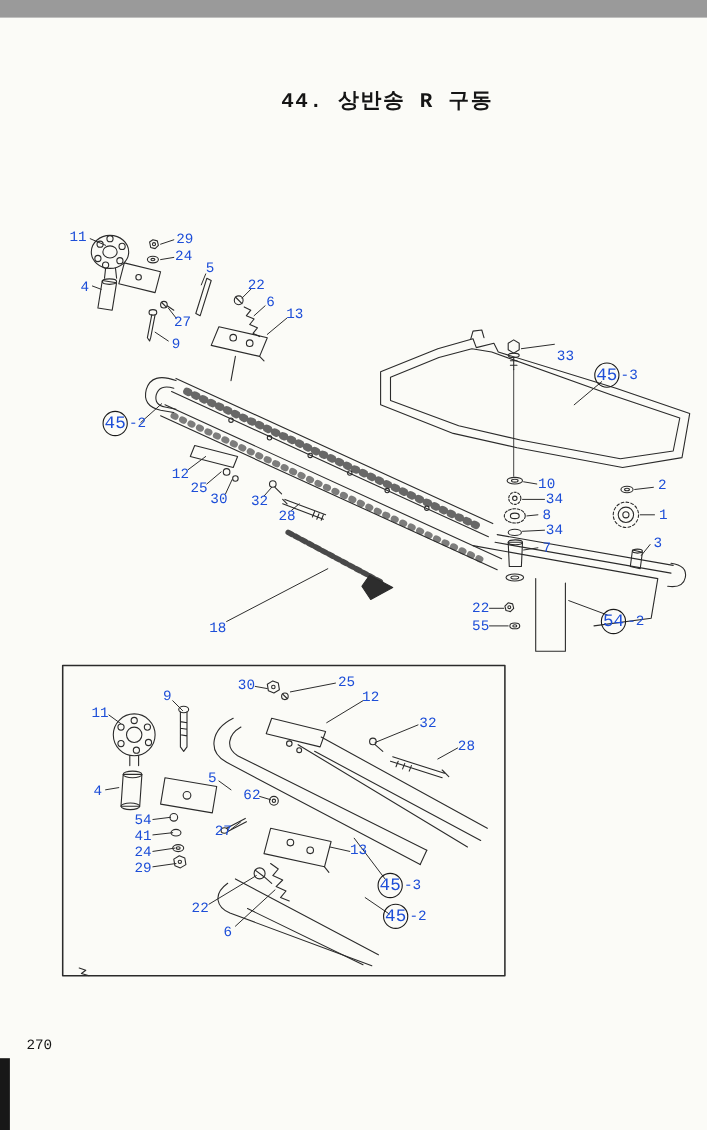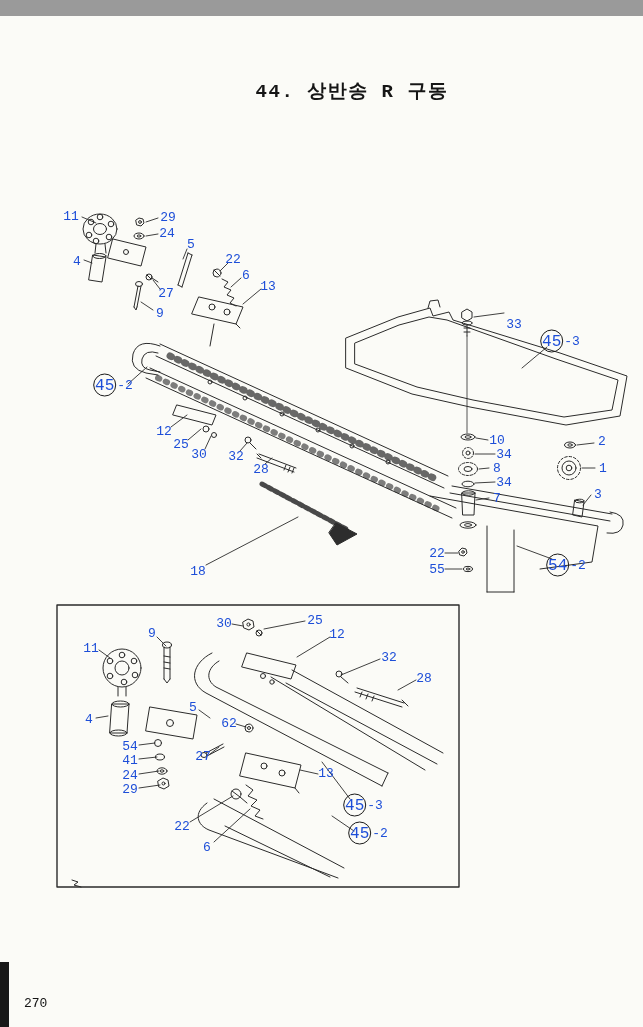--- a/index.html
+++ b/index.html
@@ -16,21 +16,21 @@
   svg.art *{vector-effect:non-scaling-stroke;}
   .callout{
     position:absolute;transform:translate(-50%,-50%);
     font-size:13px;color:#1d4ed8;white-space:nowrap;z-index:3;line-height:1;
   }
   .circled-callout{display:flex;align-items:center;gap:1px;font-size:13px;}
   .circled-callout .circle{
     display:inline-flex;width:21px;height:21px;border:1.4px solid #1a1a1a;border-radius:50%;
     align-items:center;justify-content:center;font-size:16px;flex:0 0 auto;
   }
-  .page-number{position:absolute;left:24px;top:980px;font-size:13px;}
+  .page-number{position:absolute;left:24px;top:927px;font-size:13px;}
   .left-bar{position:absolute;left:0;top:946px;width:9px;height:66px;background:#181818;}
   .bottom-bar{position:absolute;left:28px;top:1016px;width:588px;height:9px;background:#181818;}
   .callout-layer{position:absolute;left:0;top:0;width:100%;height:100%;z-index:2;}
 </style>
 </head>
 <body>
 
 <div class="page">
 
   <div class="title">44. 상반송 R 구동</div>

